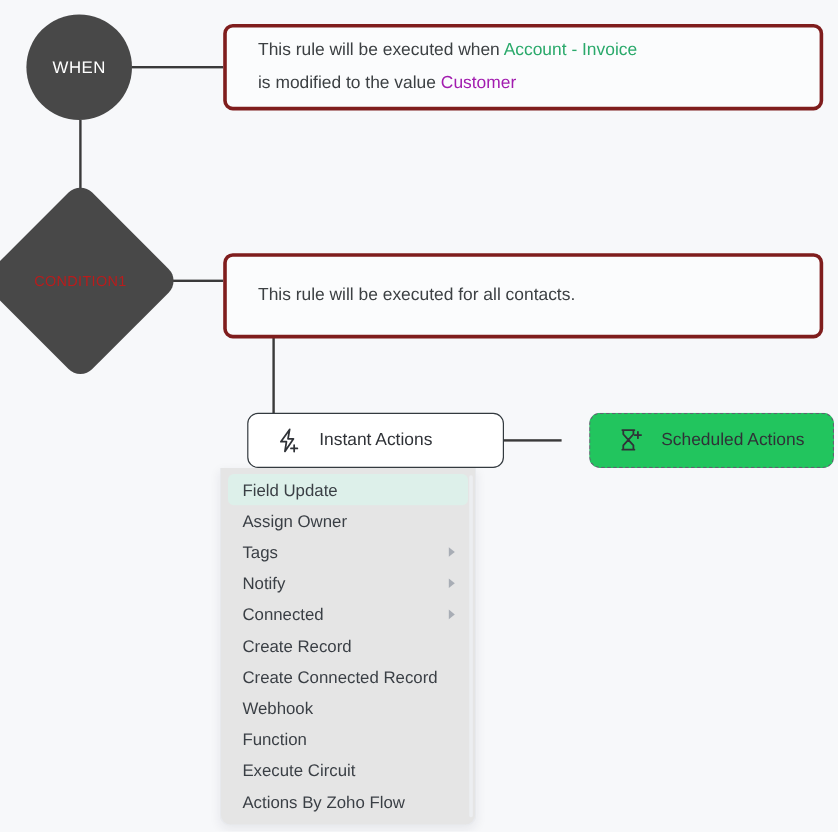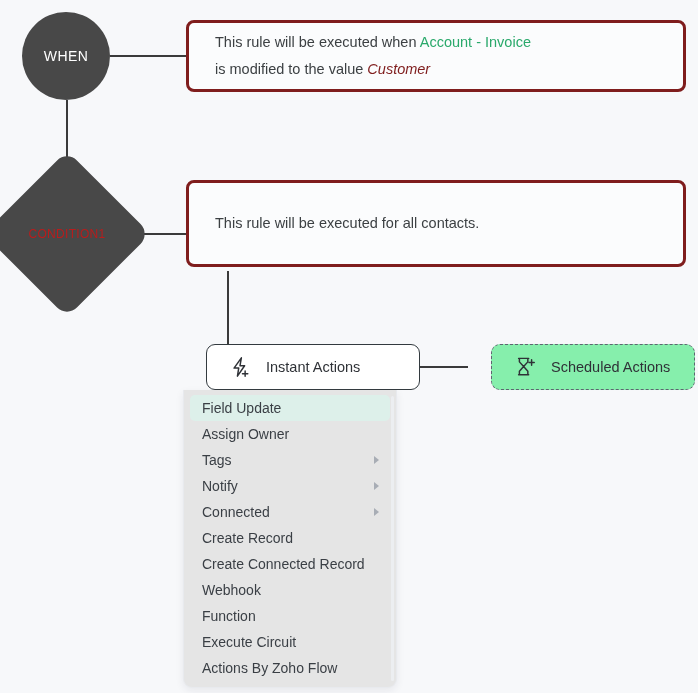--- a/index.html
+++ b/index.html
@@ -83,23 +83,23 @@
     box-sizing: border-box;
     padding: 14px 26px;
     display: flex;
     flex-direction: column;
     justify-content: center;
     color: #3c4043;
     font-size: 14.5px;
     line-height: 1.85;
   }
   #card-when  { left: 186px; top: 20px;  width: 500px; height: 72px; }
-  #card-cond  { left: 186px; top: 180px; width: 500px; height: 87px; }
+  #card-cond  { left: 186px; top: 211px; width: 500px; height: 71px; }
   .accent-strong { color: #2aa96b; }
-  .accent-muted  { color: #7f1d1d; font-style: italic; }
+  .accent-muted  { color: #a21caf; }
 
   
   .action-box {
     position: absolute;
     box-sizing: border-box;
     border-radius: 9px;
     display: flex;
     align-items: center;
     gap: 15px;
     padding: 0 22px;
@@ -109,21 +109,21 @@
     margin-left: 23px;
   }
   #box-instant {
     left: 183px; top: 344px; width: 214px; height: 46px;
     border: 1.6px solid #333a3f;
     z-index: 4;
   }
   #box-scheduled {
     left: 468px; top: 344px; width: 204px; height: 46px;
     border: 1.6px dashed #5d6570;
-    background: #86efac;
+    background: #22c55e;
   }
   .action-icon {
     width: 22px;
     height: 22px;
     flex: 0 0 22px;
     display: block;
   }
 
   
   .menu-panel {

